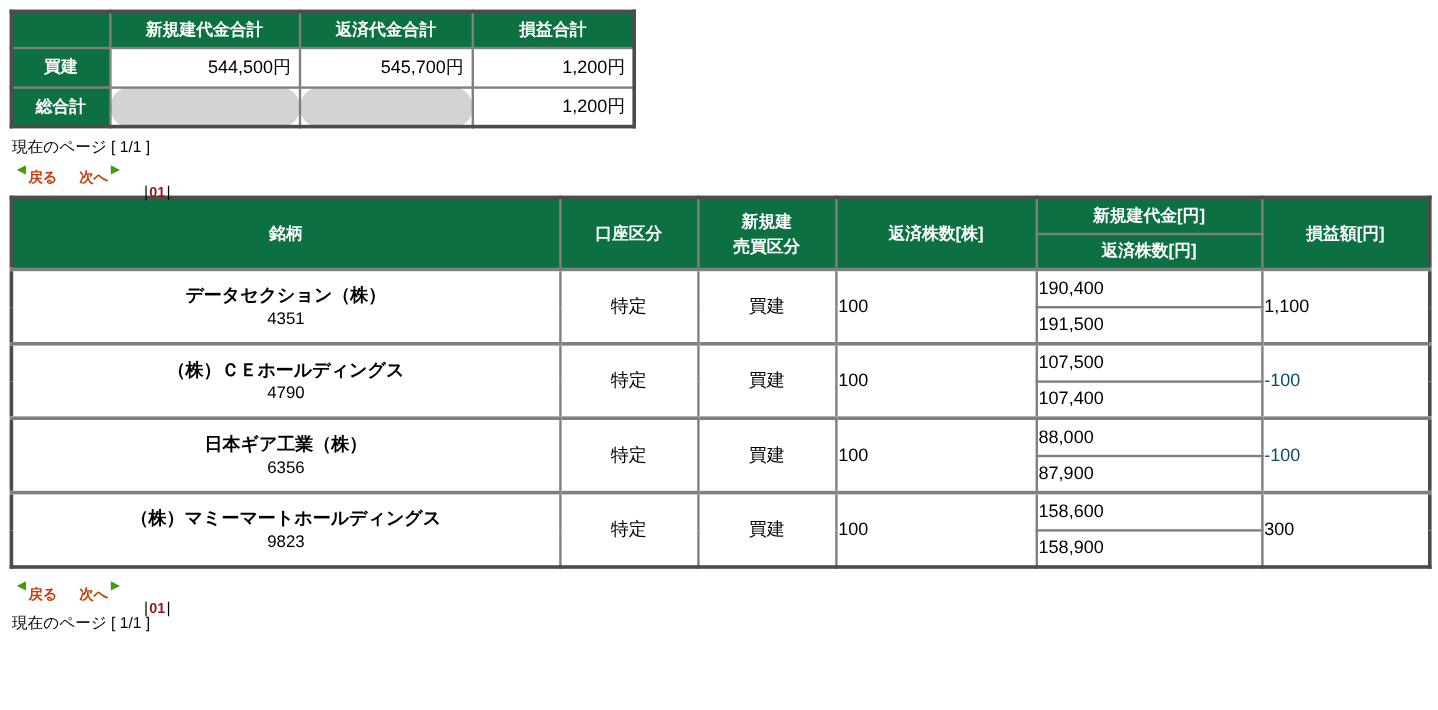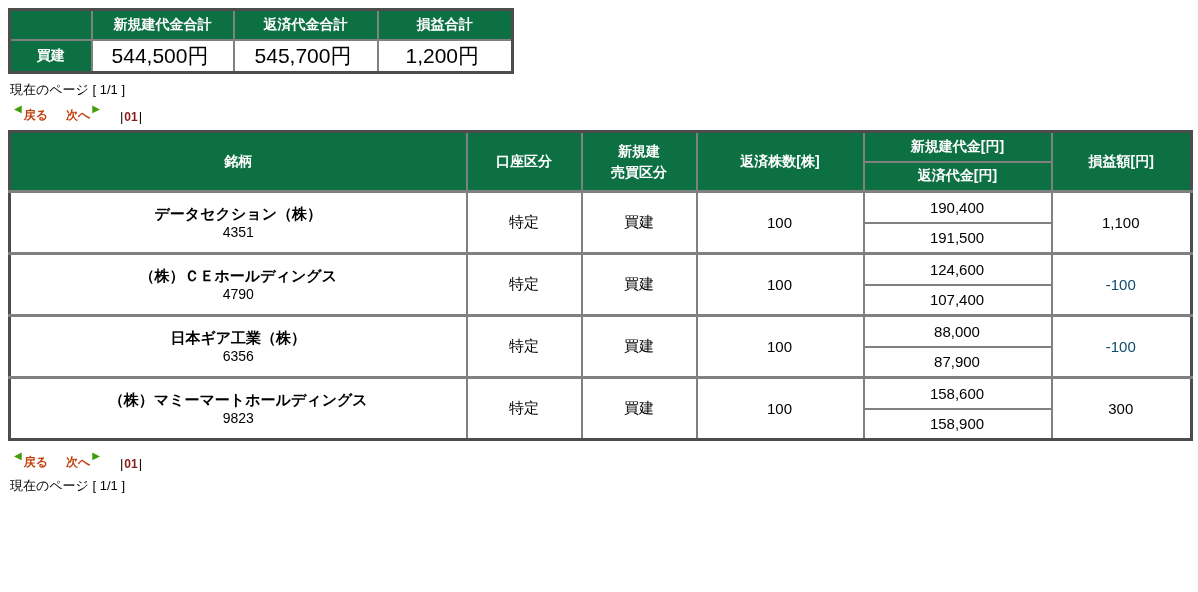--- a/index.html
+++ b/index.html
@@ -16,76 +16,82 @@
   
   .summary-table { width: 499px; border: 3px solid #4c4c4c; }
   .summary-table th, .summary-table td { border: 2px solid #808080; }
   .summary-table th {
     background: #0d7043; color: #fff;
     font-weight: bold; font-size: 14px; text-align: center;
   }
   .summary-table .hdr-row th { height: 30px; }
   .summary-table .data-row th, .summary-table .data-row td { height: 33px; }
   .summary-table td {
-    background: #fff; font-size: 21px;
-    padding-right: 6px; border-radius: 16px;
+    background: #fff; font-size: 15px;
+    text-align: right; padding-right: 6px; border-radius: 16px;
   }
   .summary-table td.disabled { background: #d3d3d3; }
 
   
   .page-label { font-size: 13px; margin: 7px 0 3px 2px; }
   .pager { display: flex; align-items: center; margin: 2px 0 8px 4px; height: 20px; }
   .nav-btn { display: inline-flex; align-items: flex-start; cursor: pointer; margin-right: 18px; }
   .tri { color: #3f9e07; font-size: 10px; line-height: 10px; position: relative; top: -1px; padding: 0 2px; }
   .navtext { color: #c2410c; font-weight: bold; font-size: 12px; line-height: 14px; position: relative; top: 3px; }
-  .page-indicator { font-size: 13px; cursor: pointer; position: relative; top: 4px; }
+  .page-indicator { font-size: 13px; cursor: pointer; position: relative; top: 14px; }
   .page-indicator .bar { color: #000; font-weight: normal; }
   .page-indicator .pagenum { color: #8b1a1a; font-weight: bold; font-size: 12px; padding: 0 1px; }
 
   
   .positions-table { width: 1182px; border: 3px solid #4c4c4c; margin-top: 6px; }
   .positions-table th, .positions-table td { border: 2px solid #808080; }
   .positions-table thead th {
     background: #0d7043; color: #fff; font-weight: bold;
     font-size: 14px; text-align: center; height: 30px;
   }
   .positions-table thead .two-line div { line-height: 21px; }
   .positions-table tbody td { background: #fff; font-size: 15px; height: 31px; }
   .positions-table tbody tr.group-start td { border-top: 3px solid #808080; }
   .symbol-cell { text-align: center; }
   .symbol-cell .name { font-weight: bold; line-height: 19px; }
   .symbol-cell .code { font-weight: normal; font-size: 14px; line-height: 18px; }
   .center { text-align: center; }
-  .num { text-align: center; padding-right: 2px; }
+  .num { text-align: left; padding-right: 2px; }
   .neg { color: #0c4a6e; }
 
   col.c-symbol { width: 457px; }
   col.c-account { width: 115px; }
   col.c-side { width: 115px; }
   col.c-shares { width: 167px; }
   col.c-amount { width: 188px; }
   col.c-pnl { width: 140px; }
 </style>
 </head>
 <body>
 
 <div class="page">
 
   <table class="summary-table">
     <tbody>
         <tr class="hdr-row">
       <th style="width:82px"></th>
-      <th style="width:142px">新規建代金合計</th>
+      <th style="width:158px">新規建代金合計</th>
       <th style="width:144px">返済代金合計</th>
       <th style="width:135px">損益合計</th>
     </tr>
     <tr class="data-row">
       <th>買建</th>
       <td class="num">544,500円</td>
       <td class="num">545,700円</td>
+      <td class="num">1,200円</td>
+    </tr>
+    <tr class="data-row">
+      <th>総合計</th>
+      <td class="num disabled"></td>
+      <td class="num disabled"></td>
       <td class="num">1,200円</td>
     </tr>
   </tbody>
     </table>
 
   <div class="page-label">現在のページ [ 1/1 ]</div>
   <div class="pager">
     <span class="nav-btn">
       <span class="tri">◀</span>
       <span class="navtext">戻る</span>
@@ -114,21 +120,21 @@
         <th rowspan="2">口座区分</th>
         <th rowspan="2" class="two-line">
           <div>新規建</div>
           <div>売買区分</div>
         </th>
         <th rowspan="2">返済株数[株]</th>
         <th>新規建代金[円]</th>
         <th rowspan="2">損益額[円]</th>
       </tr>
       <tr>
-        <th>返済代金[円]</th>
+        <th>返済株数[円]</th>
       </tr>
     </thead>
     <tbody>
 
       <tr class="group-start">
         <td rowspan="2" class="symbol-cell">
           <div class="name">データセクション（株）</div>
           <div class="code">4351</div>
         </td>
         <td rowspan="2" class="center">特定</td>
@@ -142,21 +148,21 @@
       </tr>
 
       <tr class="group-start">
         <td rowspan="2" class="symbol-cell">
           <div class="name">（株）ＣＥホールディングス</div>
           <div class="code">4790</div>
         </td>
         <td rowspan="2" class="center">特定</td>
         <td rowspan="2" class="center">買建</td>
         <td rowspan="2" class="num">100</td>
-        <td class="num">124,600</td>
+        <td class="num">107,500</td>
         <td rowspan="2" class="num neg">-100</td>
       </tr>
       <tr>
         <td class="num">107,400</td>
       </tr>
 
       <tr class="group-start">
         <td rowspan="2" class="symbol-cell">
           <div class="name">日本ギア工業（株）</div>
           <div class="code">6356</div>

